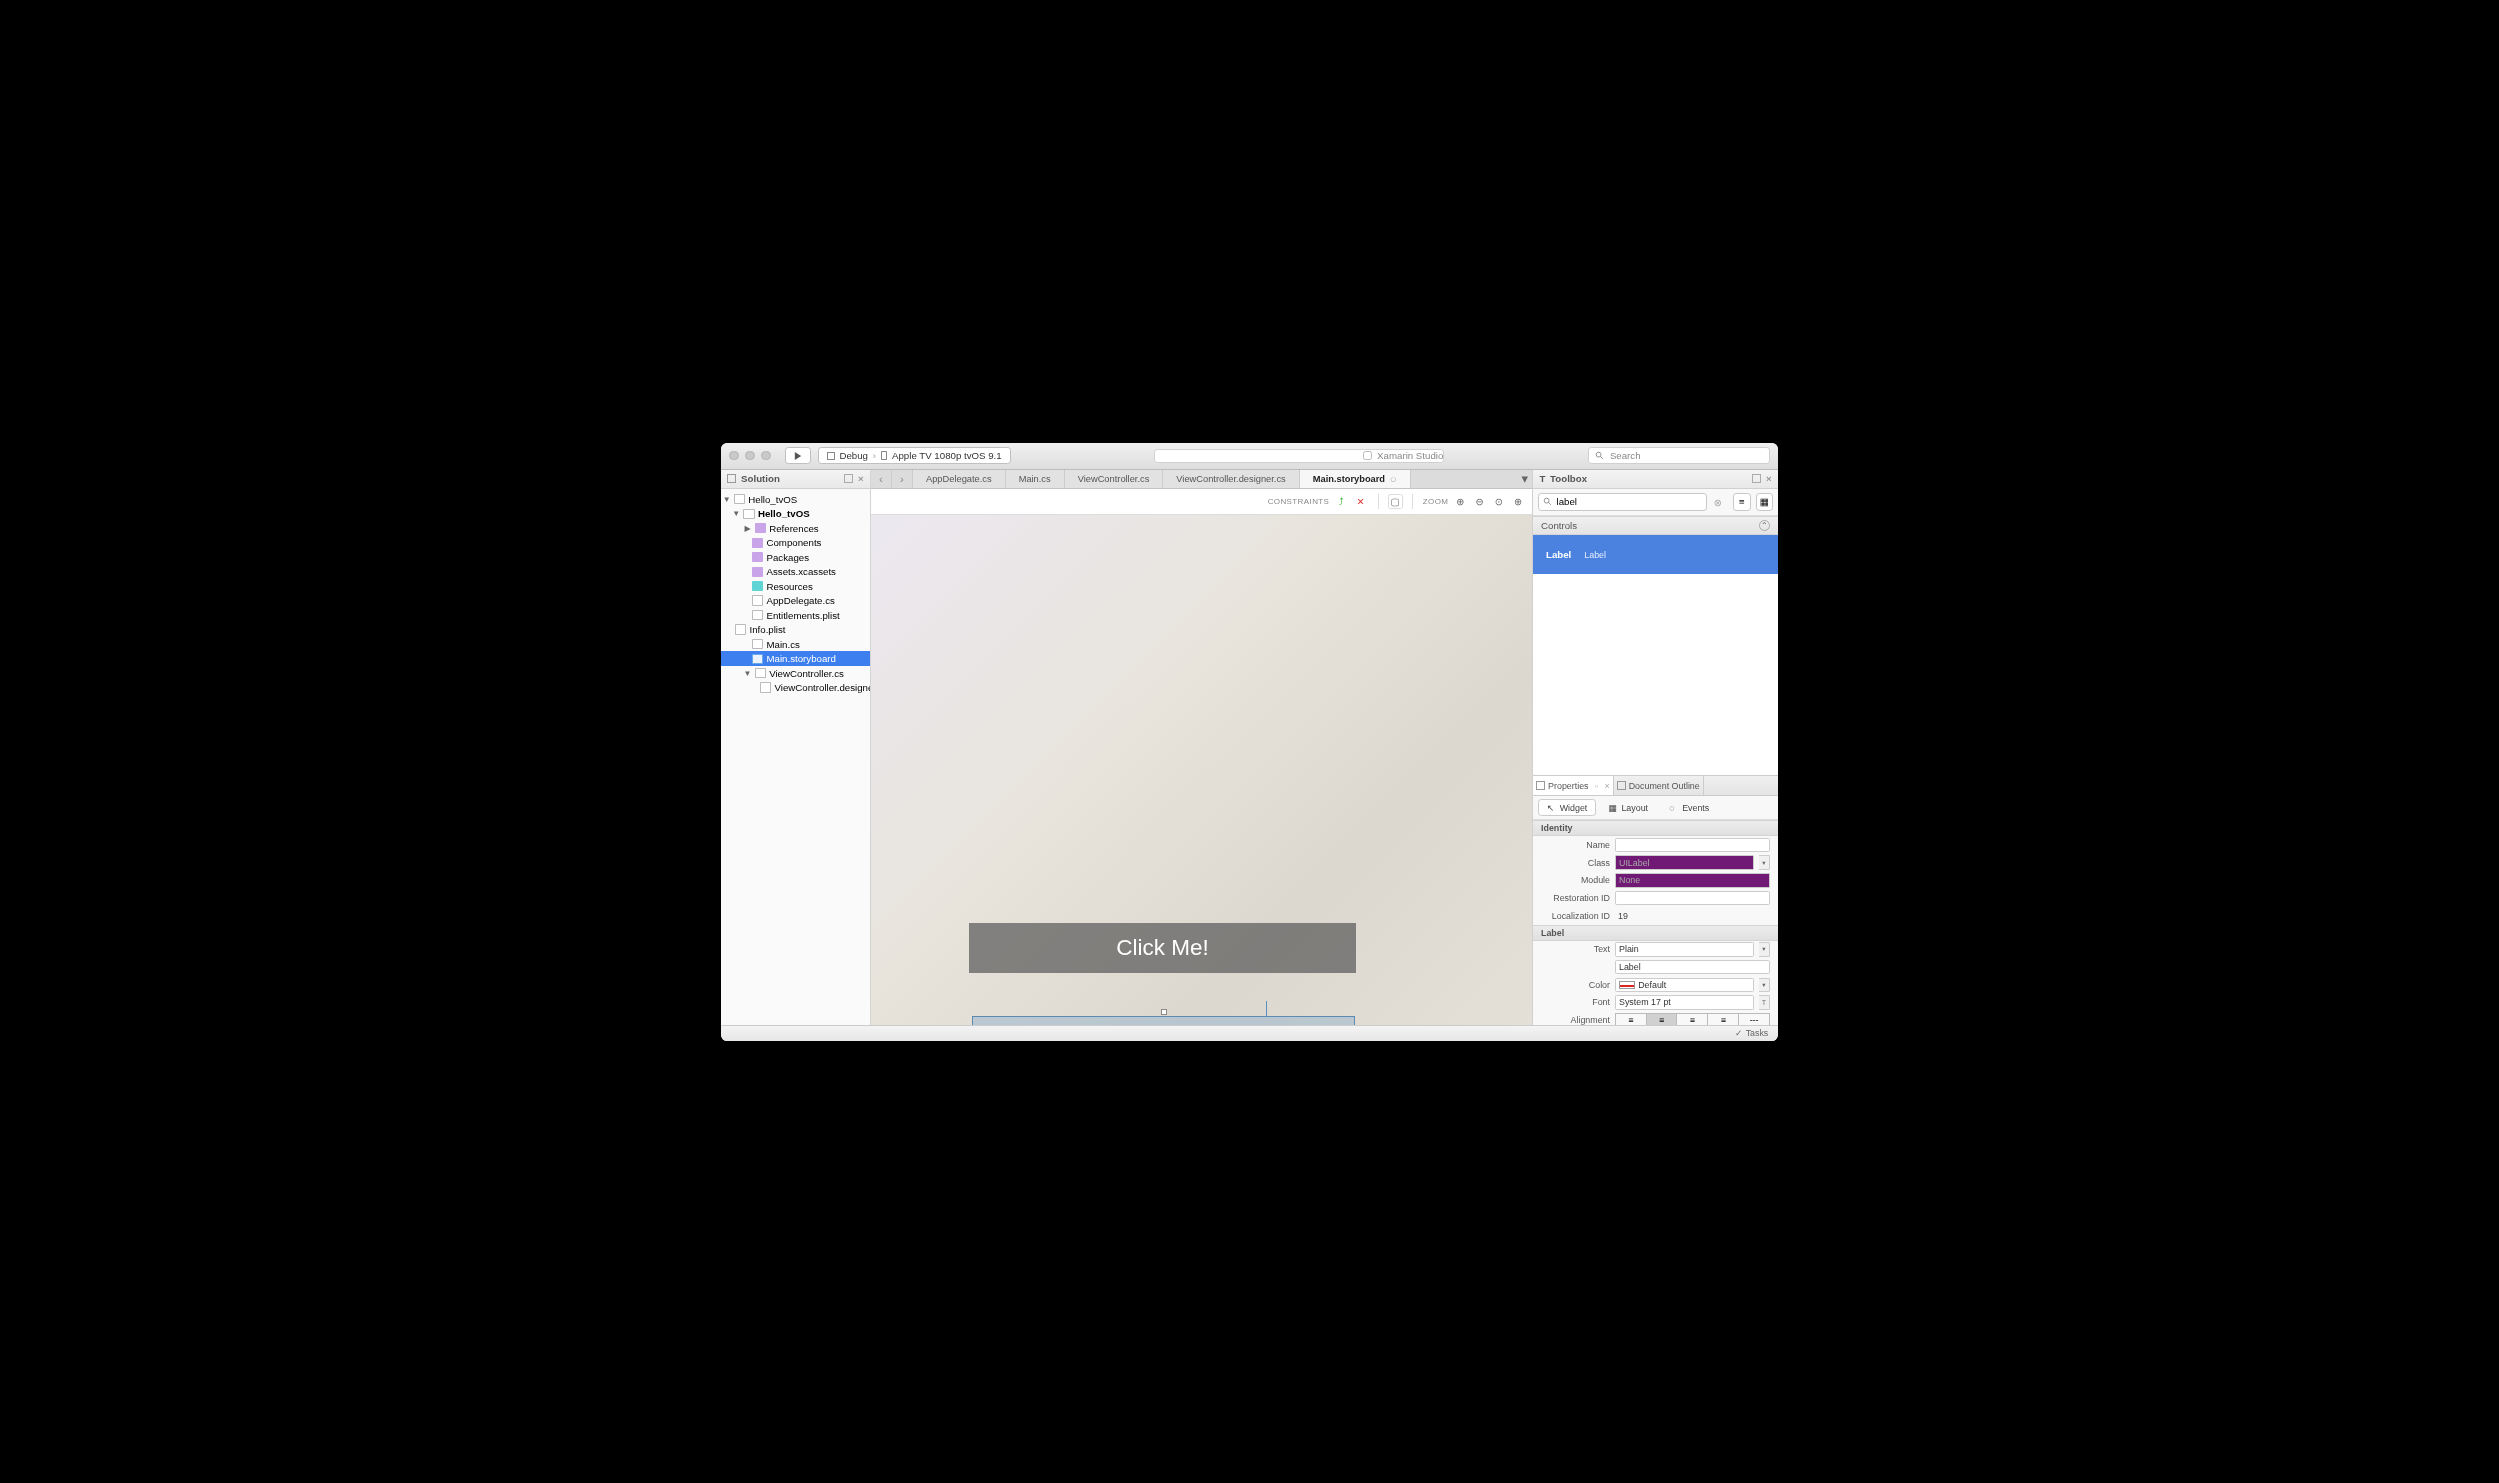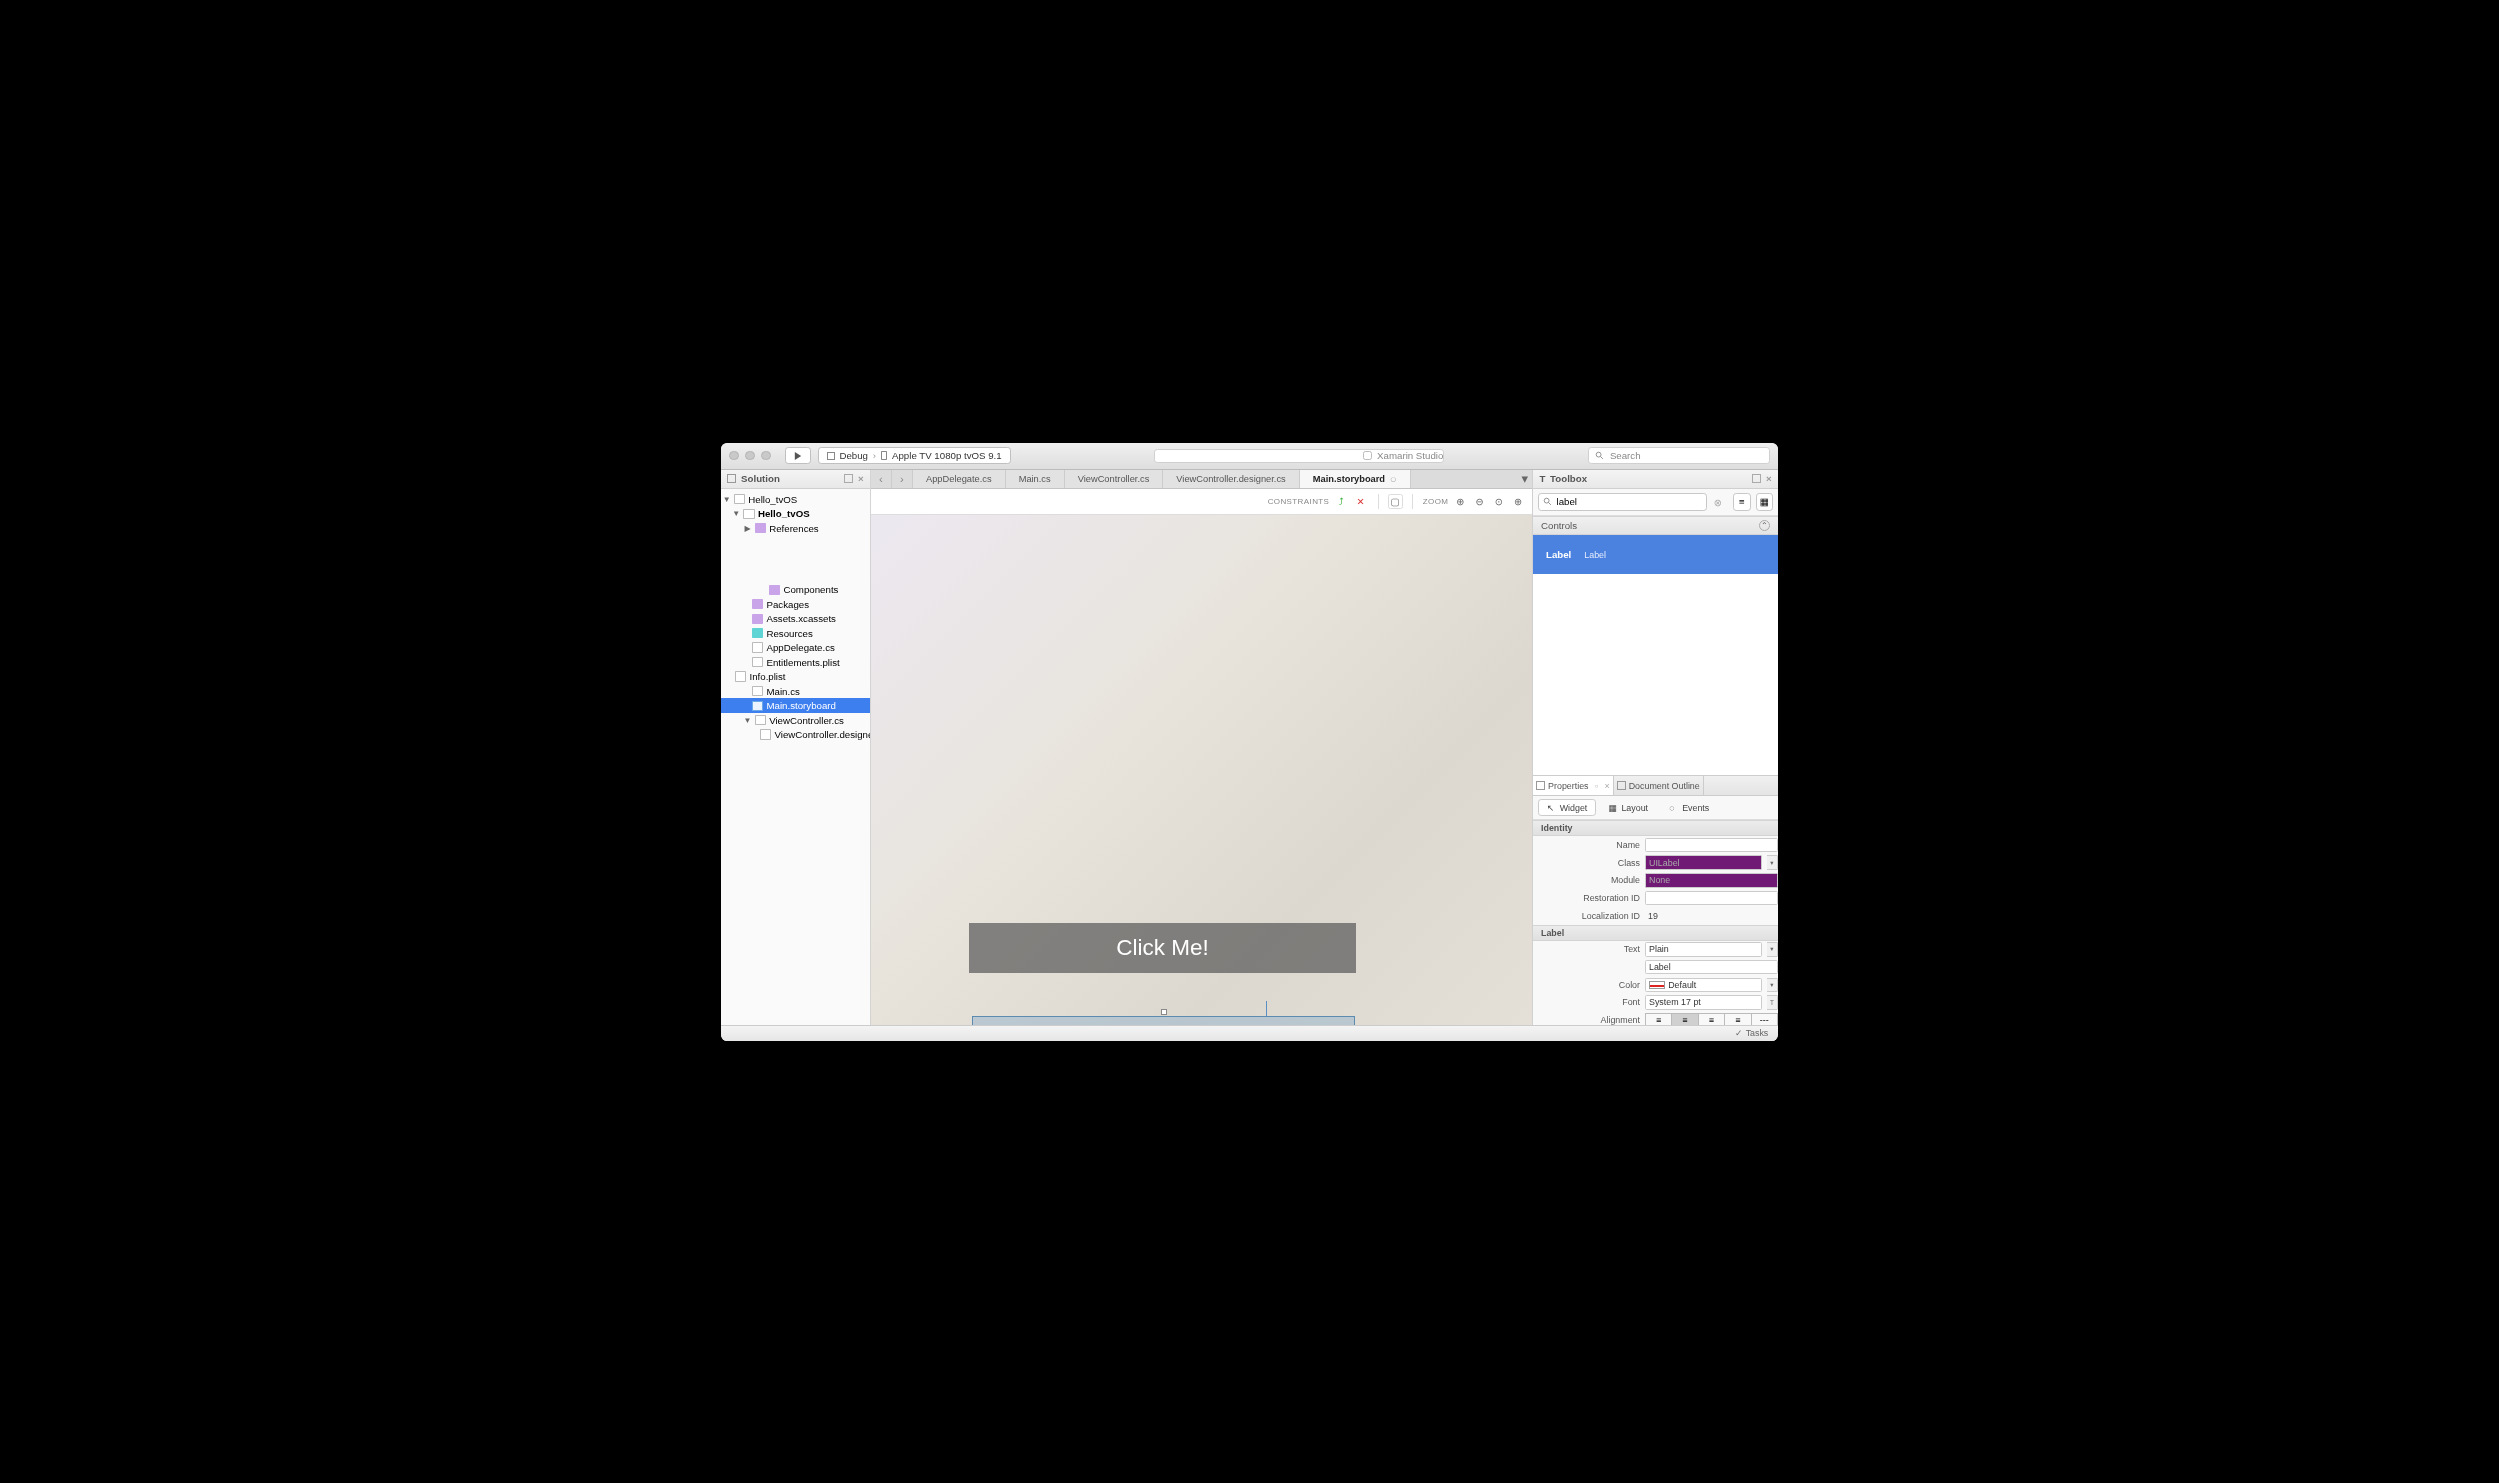--- a/index.html
+++ b/index.html
@@ -100,21 +100,21 @@
 .ptab .picn{width:8.9px;height:8.9px;border:0.8px solid #999;display:inline-block;}
 .ptab .mini{font-size:8.9px;color:#aaa;margin-left:3.2px;}
 
 .prop-subtabs{height:24px;display:flex;align-items:center;gap:3.2px;padding:3.2px 4.8px;background:#f8f8f8;border-bottom:0.8px solid #ddd;}
 .stab{height:17.7px;padding:0 8px;border:0.8px solid transparent;border-radius:3.2px;display:flex;align-items:center;gap:4px;font-size:8.9px;color:#444;cursor:pointer;}
 .stab.active{border-color:#ccc;background:#fff;}
 .stab .sicn2{width:8.9px;height:8.9px;display:inline-block;}
 
 .prop-body{flex:1;overflow:auto;background:#f8f8f8;}
 .prop-grp-hdr{height:16px;background:linear-gradient(#ececec,#e0e0e0);padding:0 8px;display:flex;align-items:center;font-size:8.9px;color:#555;font-weight:600;border-top:0.8px solid #d4d4d4;border-bottom:0.8px solid #d4d4d4;}
-.prop-row{display:flex;align-items:center;height:17.7px;padding:0 0;gap:4.8px;margin-left:38px;}
+.prop-row{display:flex;align-items:center;height:17.7px;padding:0 8px;gap:4.8px;}
 .prop-row label{width:69px;text-align:right;font-size:8.9px;color:#555;}
 .prop-row .val{flex:1;height:14.5px;border:0.8px solid #ccc;background:#fff;border-radius:1.6px;font-size:8.9px;padding:0 3.2px;display:flex;align-items:center;color:#444;}
 .prop-row .val.ro{background:#701a75;color:#aaa;}
 .prop-row .val.txt{color:#333;}
 .prop-row .static{flex:1;font-size:8.9px;color:#444;padding-left:3.2px;}
 .prop-row .drop-arr{width:11.3px;height:14.5px;border:0.8px solid #ccc;border-left:none;background:#f0f0f0;border-radius:0 1.6px 1.6px 0;display:flex;align-items:center;justify-content:center;font-size:6.4px;color:#666;cursor:pointer;}
 .align-row{display:flex;gap:0;flex:1;}
 .align-row .ab{flex:1;height:14.5px;border:0.8px solid #bbb;display:flex;align-items:center;justify-content:center;font-size:8.9px;cursor:pointer;}
 .align-row .ab.sel{background:#d0d0d0;}
 .align-row .ab+.ab{border-left:none;}
@@ -180,21 +180,21 @@
         <div class="tree-row bold" style="padding-left:11.3px;">
           <span class="tw">▼</span>
           <span class="ticn proj"></span>
           <span>Hello_tvOS</span>
         </div>
         <div class="tree-row" style="padding-left:22.5px;">
           <span class="tw">▶</span>
           <span class="ticn folder purple"></span>
           <span>References</span>
         </div>
-        <div class="tree-row" style="padding-left:48px;margin-top:47px;">
+        <div class="tree-row" style="padding-left:31px;">
           <span class="ticn folder purple"></span>
           <span>Components</span>
         </div>
         <div class="tree-row" style="padding-left:31px;">
           <span class="ticn folder purple"></span>
           <span>Packages</span>
         </div>
         <div class="tree-row" style="padding-left:31px;">
           <span class="ticn folder purple"></span>
           <span>Assets.xcassets</span>

